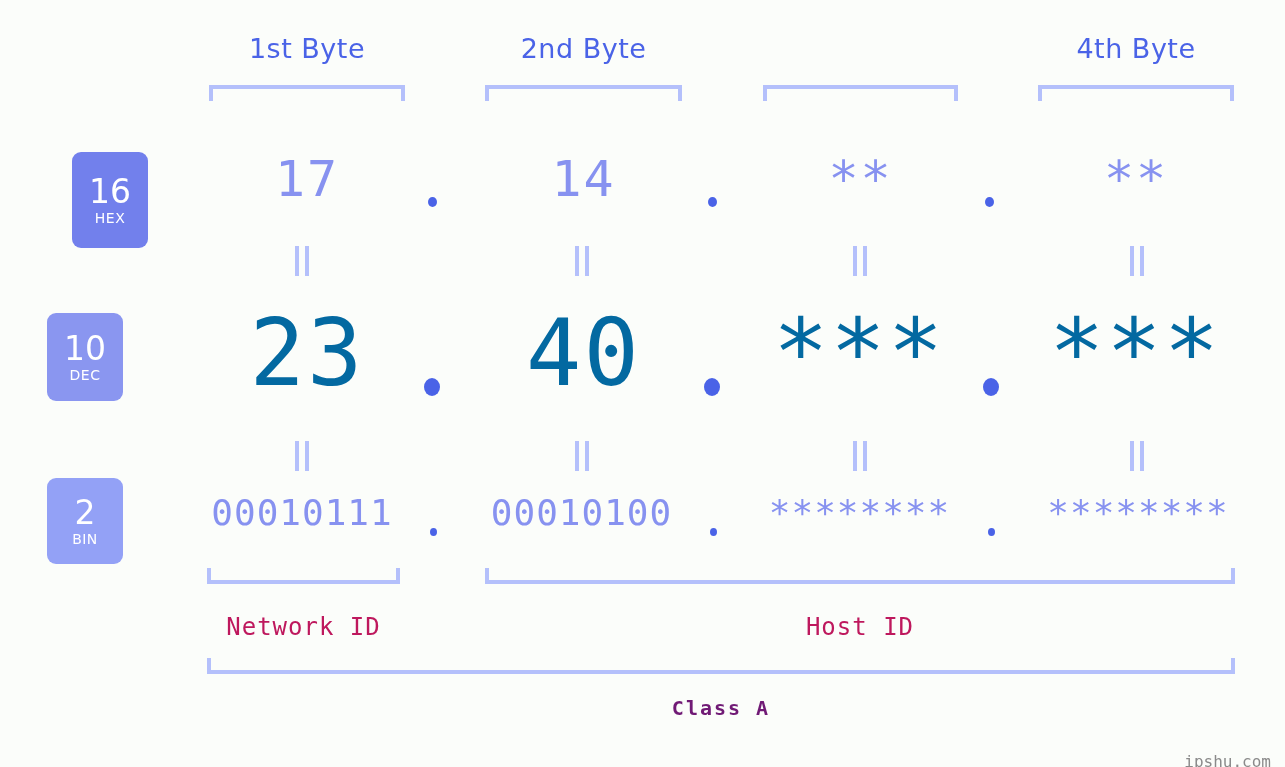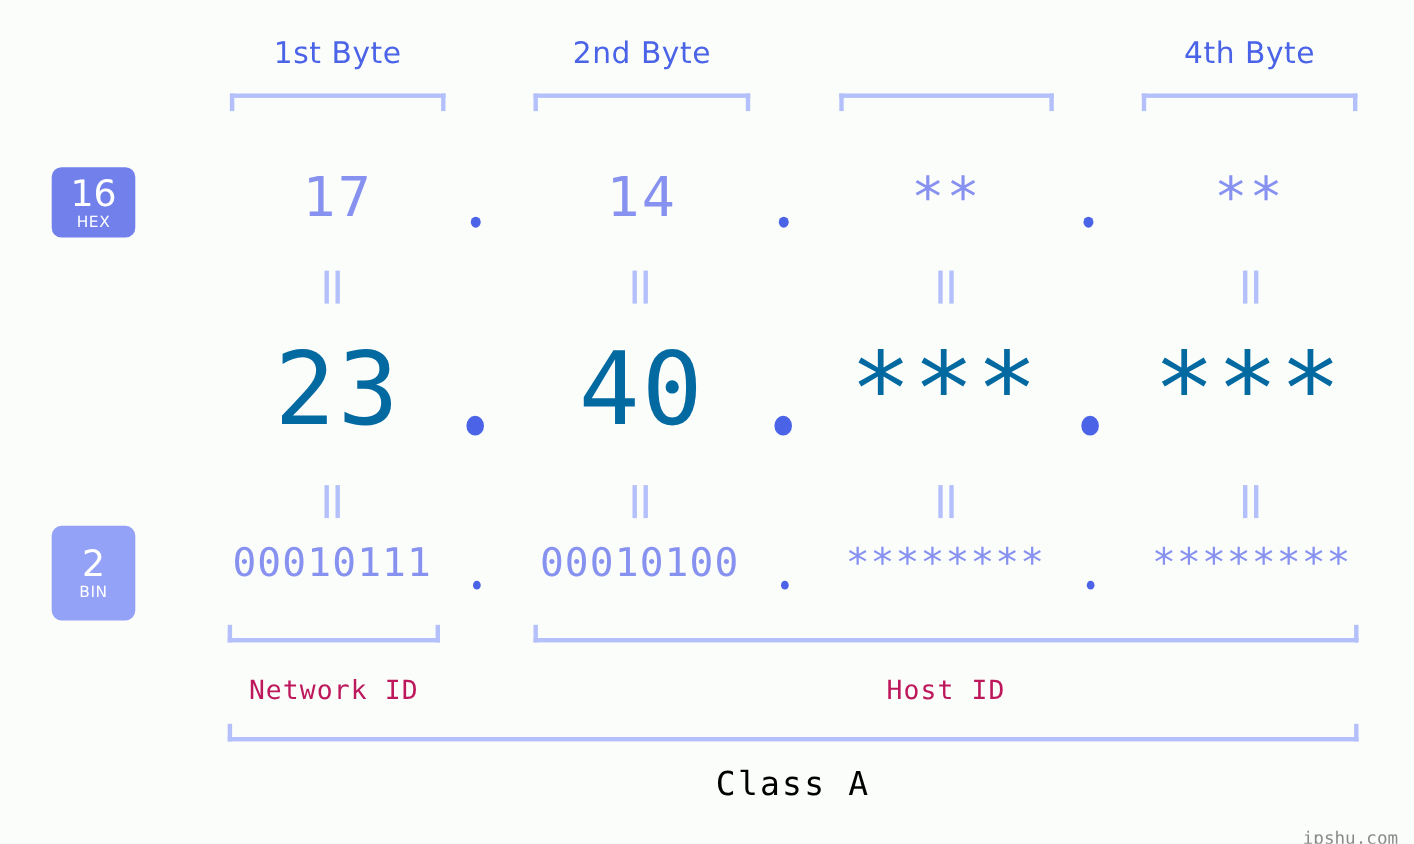--- a/index.html
+++ b/index.html
@@ -64,21 +64,21 @@
     font-size: 33px;
     font-weight: 400;
     letter-spacing: 0px;
   }
   .badge .nm {
     font-size: 14px;
     font-weight: 400;
     margin-top: 3px;
     letter-spacing: 0.5px;
   }
-  #badge-hex { top: 152px; height: 64px; background: #7280ec; }
+  #badge-hex { top: 152px; height: 96px; background: #7280ec; margin-left: 25px; }
   #badge-dec { top: 313px; height: 88px; background: #8a96f0; }
   #badge-bin { top: 478px; height: 86px; background: #93a1f6; }
 
   
   .val {
     position: absolute;
     text-align: center;
     white-space: nowrap;
     font-family: "DejaVu Sans Mono", monospace;
   }
@@ -139,24 +139,25 @@
     font-size: 24px;
     color: #be185d;
     white-space: nowrap;
     letter-spacing: 1px;
   }
 
   .class-label {
     position: absolute;
     text-align: center;
     font-family: "DejaVu Sans Mono", monospace;
-    font-size: 30px;
-    color: #000000;
+    font-size: 20px;
+    color: #701a75;
     white-space: nowrap;
     letter-spacing: 2px;
+    font-weight: bold;
   }
 
   
   #watermark {
     position: absolute;
     right: 14px;
     top: 712px;
     font-family: "DejaVu Sans Mono", monospace;
     font-size: 16px;
     color: #8a8a8a;
@@ -174,20 +175,24 @@
   <div class="byte-label" style="left:1038px;width:196px;">4th Byte</div>
 
   <div class="bracket-down" style="left:209px;top:85px;width:196px;"></div>
   <div class="bracket-down" style="left:485px;top:85px;width:197px;"></div>
   <div class="bracket-down" style="left:763px;top:85px;width:195px;"></div>
   <div class="bracket-down" style="left:1038px;top:85px;width:196px;"></div>
 
   <div class="badge" id="badge-hex">
     <span class="num">16</span>
     <span class="nm">HEX</span>
+  </div>
+  <div class="badge" id="badge-dec">
+    <span class="num">10</span>
+    <span class="nm">DEC</span>
   </div>
   <div class="badge" id="badge-bin">
     <span class="num">2</span>
     <span class="nm">BIN</span>
   </div>
 
   <div class="row-hex">
     <div class="val" style="left:209px;width:196px;">17</div>
     <div class="dot dot-hex" style="left:428px;"></div>
     <div class="val" style="left:485px;width:197px;">14</div>

